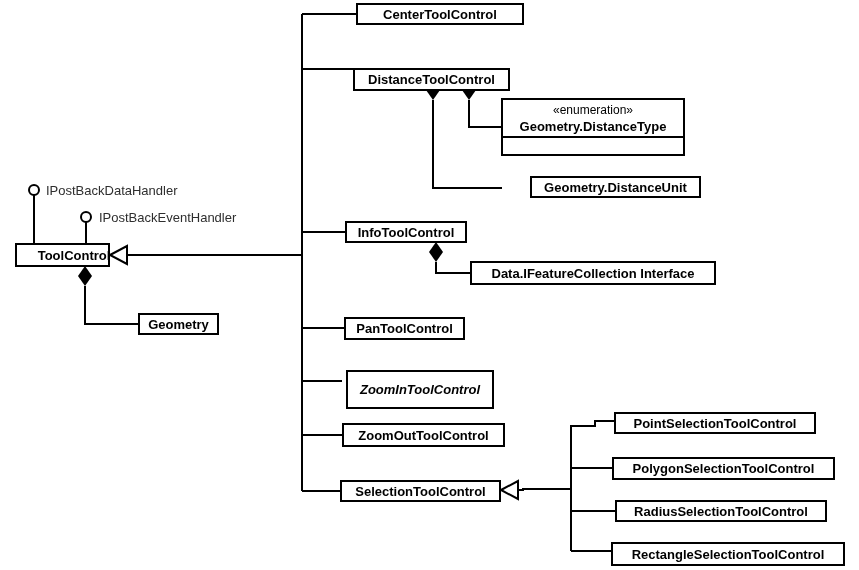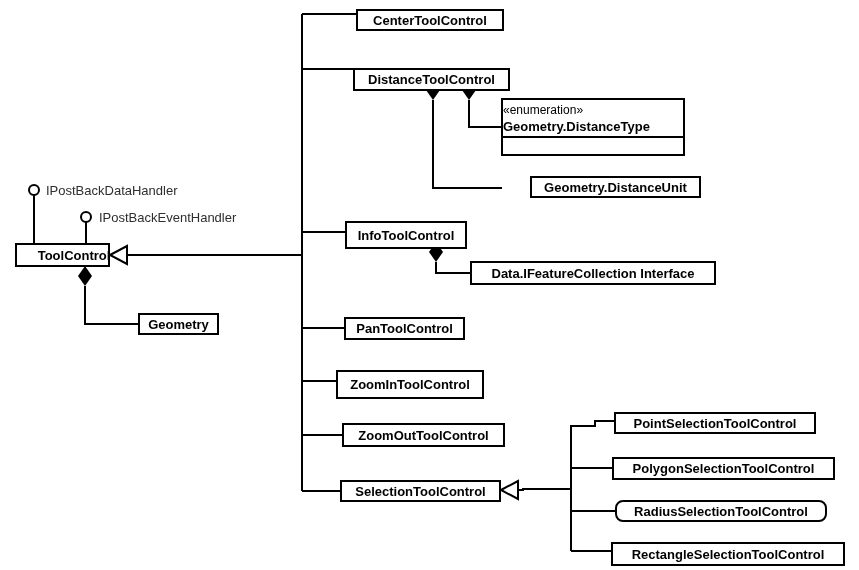--- a/index.html
+++ b/index.html
@@ -40,21 +40,21 @@
     box-sizing: border-box;
     background: #ffffff;
     border: 2px solid #000000;
     z-index: 2;
     display: flex;
     flex-direction: column;
   }
   .enum-title {
     box-sizing: border-box;
     border-bottom: 2px solid #000000;
-    text-align: left;
+    text-align: center;
     padding-top: 3px;
     flex: 0 0 38px;
   }
   .enum-stereotype { font-size: 12px; font-weight: normal; color: #000; }
   .enum-name { font-size: 13px; font-weight: bold; color: #000; margin-top: 2px; }
   .enum-attrs { flex: 1 1 auto; background: #ffffff; }
 </style>
 </head>
 <body>
 
@@ -105,47 +105,47 @@
     <polygon points="436,242 443,252 436,262 429,252" fill="#000000"></polygon>
   </svg>
 
   <div class="iface-label" style="left:46px; top:183px;">IPostBackDataHandler</div>
   <div class="iface-label" style="left:99px; top:210px;">IPostBackEventHandler</div>
 
   <div class="uml-box" style="left:15px; top:243px; width:95px; height:24px;padding-left:23px;">ToolControl</div>
 
   <div class="uml-box" style="left:138px; top:313px; width:81px; height:22px;">Geometry</div>
 
-  <div class="uml-box" style="left:356px; top:3px; width:148px; height:22px;margin-top:6px;">CenterToolControl</div>
+  <div class="uml-box" style="left:356px; top:3px; width:168px; height:22px;">CenterToolControl</div>
 
   <div class="uml-box" style="left:353px; top:57px; width:157px; height:23px;margin-top:11px;">DistanceToolControl</div>
 
   <div class="enum-box" style="left:501px; top:98px; width:184px; height:58px;">
     <div class="enum-title">
       <div class="enum-stereotype">«enumeration»</div>
       <div class="enum-name">Geometry.DistanceType</div>
     </div>
     <div class="enum-attrs"></div>
   </div>
 
   <div class="uml-box" style="left:530px; top:176px; width:171px; height:22px;">Geometry.DistanceUnit</div>
 
-  <div class="uml-box" style="left:345px; top:221px; width:122px; height:28px;">InfoToolControl</div>
+  <div class="uml-box" style="left:345px; top:221px; width:122px; height:22px;">InfoToolControl</div>
 
   <div class="uml-box" style="left:470px; top:261px; width:246px; height:24px;">Data.IFeatureCollection Interface</div>
 
   <div class="uml-box" style="left:344px; top:317px; width:121px; height:23px;">PanToolControl</div>
 
-  <div class="uml-box" style="left:336px; top:370px; width:148px; height:29px;">ZoomInToolControl</div>
+  <div class="uml-box" style="left:346px; top:370px; width:148px; height:39px;font-style:italic;">ZoomInToolControl</div>
 
   <div class="uml-box" style="left:342px; top:423px; width:163px; height:24px;">ZoomOutToolControl</div>
 
   <div class="uml-box" style="left:340px; top:480px; width:161px; height:22px;">SelectionToolControl</div>
 
   <div class="uml-box" style="left:614px; top:412px; width:202px; height:22px;">PointSelectionToolControl</div>
 
   <div class="uml-box" style="left:612px; top:457px; width:223px; height:23px;">PolygonSelectionToolControl</div>
 
-  <div class="uml-box" style="left:615px; top:500px; width:212px; height:22px;border-radius:8px;">RadiusSelectionToolControl</div>
+  <div class="uml-box" style="left:615px; top:500px; width:212px; height:22px;">RadiusSelectionToolControl</div>
 
   <div class="uml-box" style="left:611px; top:542px; width:234px; height:24px;">RectangleSelectionToolControl</div>
 
 </div>
 
 </body></html>

